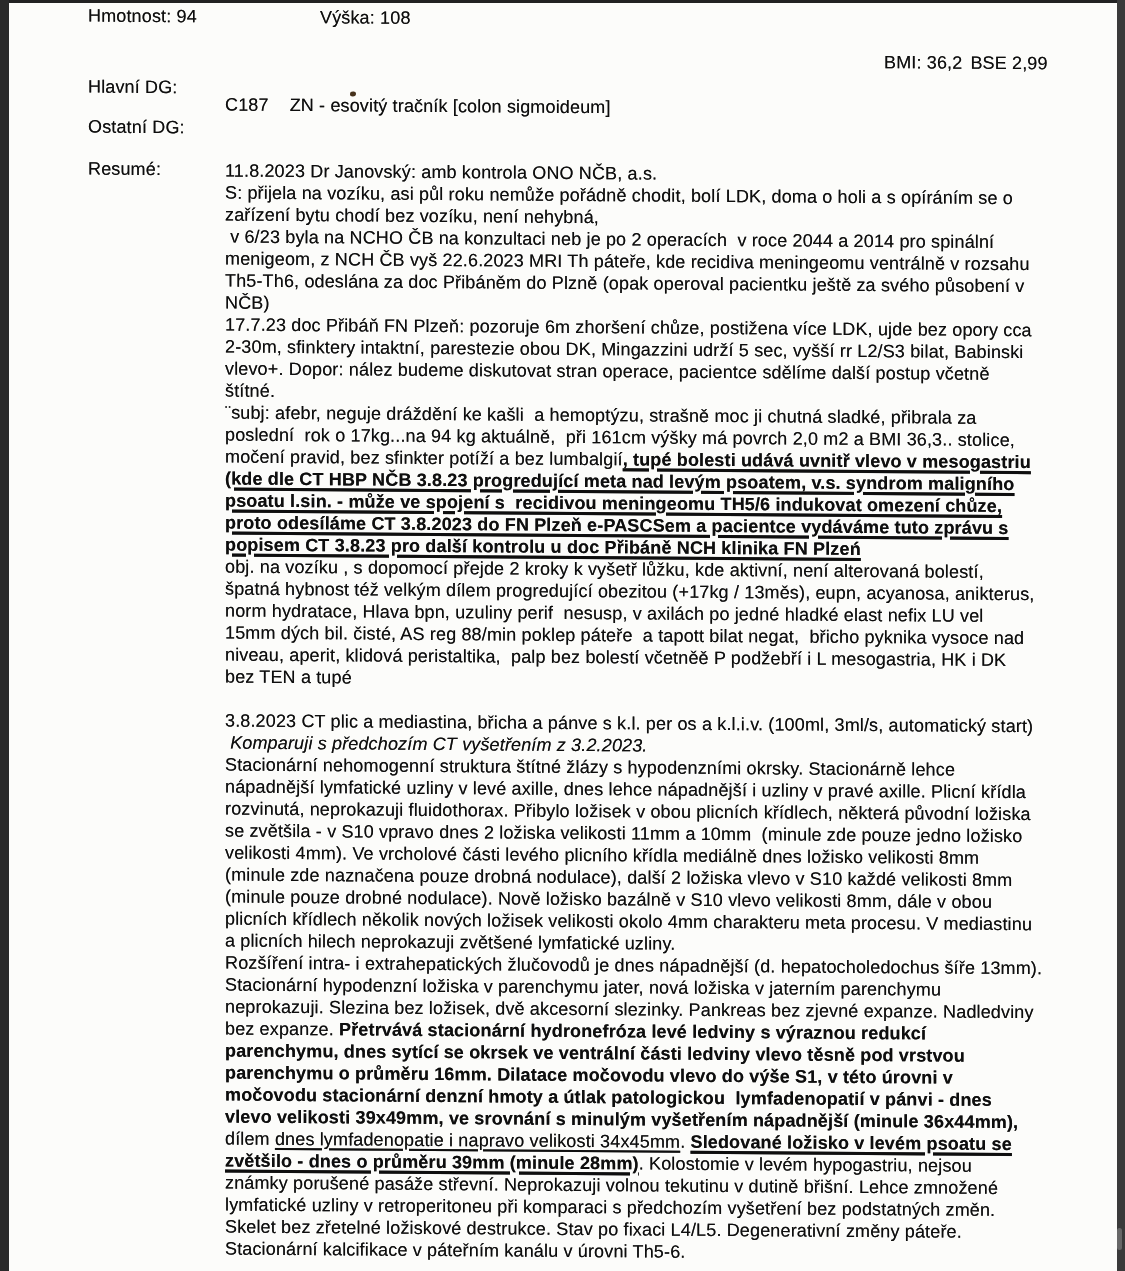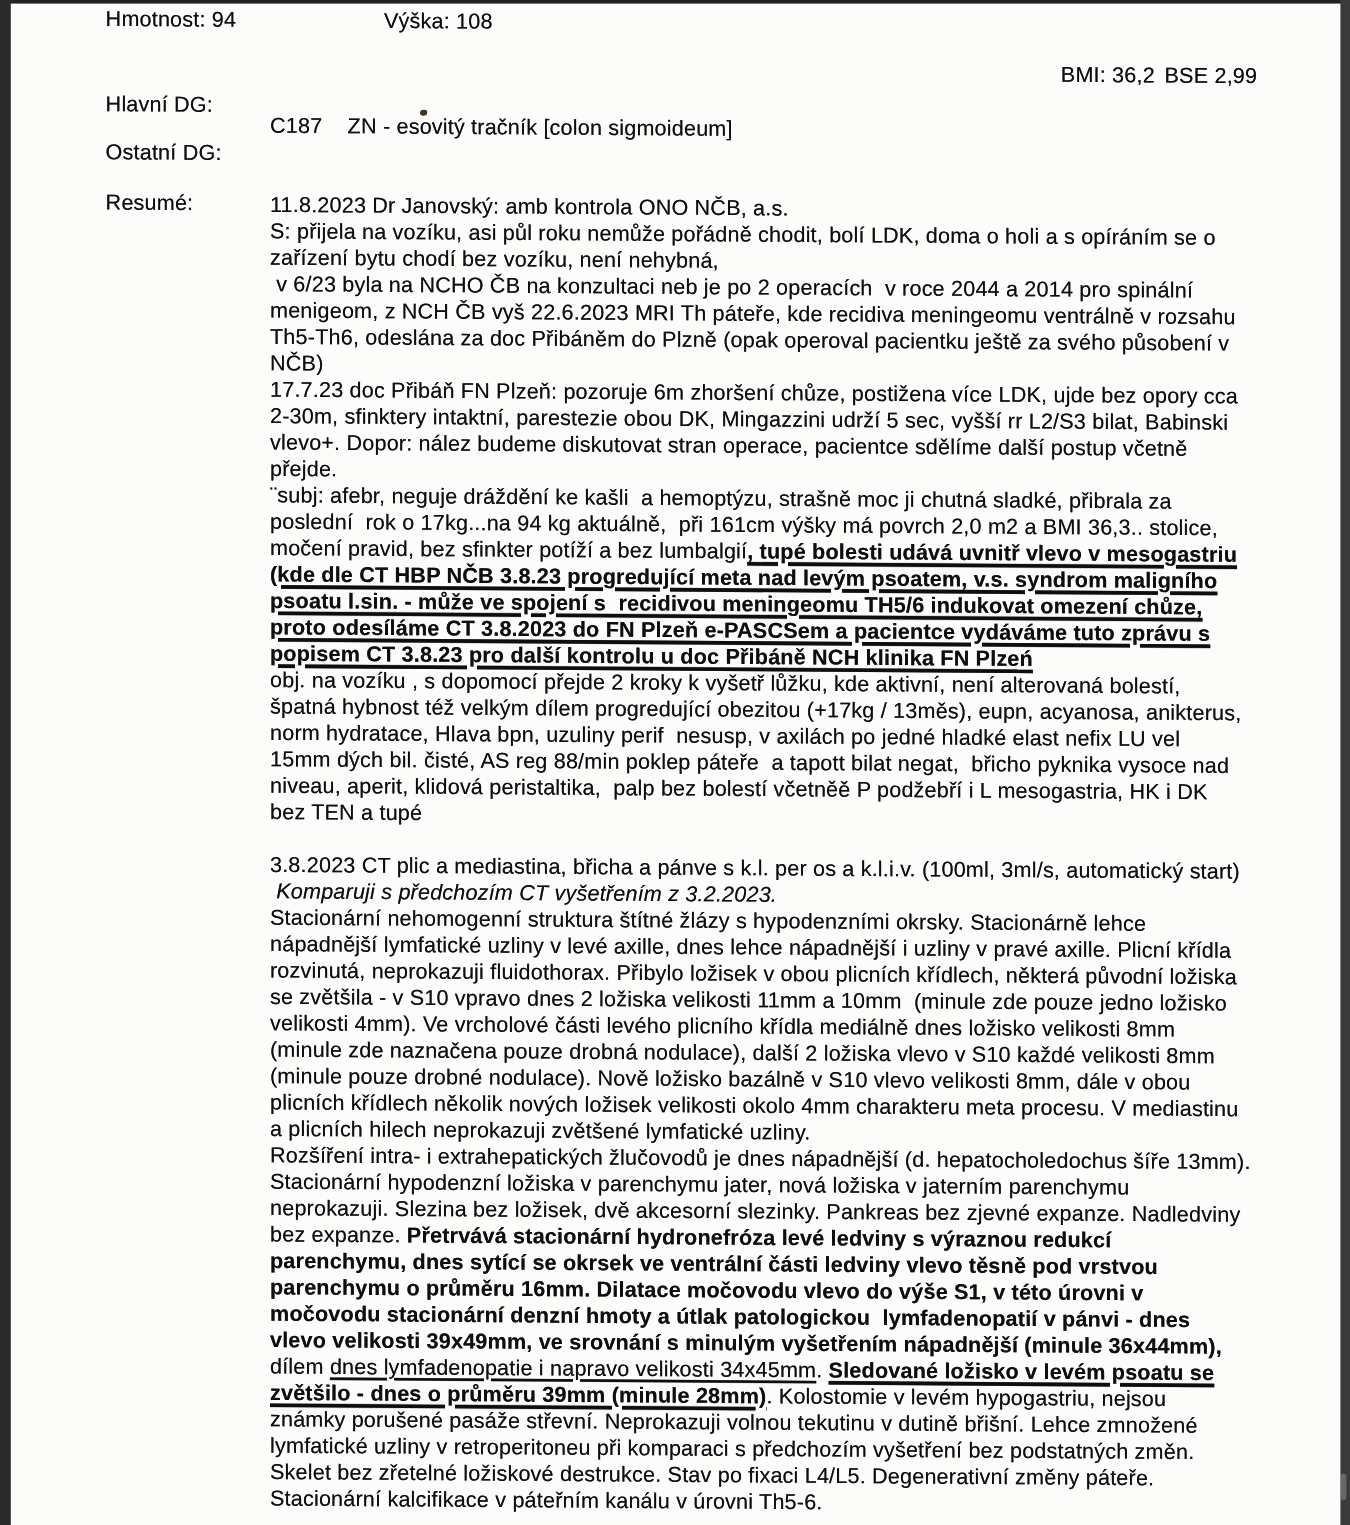--- a/index.html
+++ b/index.html
@@ -86,21 +86,21 @@
       <div class="line"><span class="s-n">11.8.2023 Dr Janovský: amb kontrola ONO NČB, a.s.</span></div>
       <div class="line"><span class="s-n">S: přijela na vozíku, asi půl roku nemůže pořádně chodit, bolí LDK, doma o holi a s opíráním se o</span></div>
       <div class="line"><span class="s-n">zařízení bytu chodí bez vozíku, není nehybná,</span></div>
       <div class="line"><span class="s-n"> v 6/23 byla na NCHO ČB na konzultaci neb je po 2 operacích  v roce 2044 a 2014 pro spinální</span></div>
       <div class="line"><span class="s-n">menigeom, z NCH ČB vyš 22.6.2023 MRI Th páteře, kde recidiva meningeomu ventrálně v rozsahu</span></div>
       <div class="line"><span class="s-n">Th5-Th6, odeslána za doc Přibáněm do Plzně (opak operoval pacientku ještě za svého působení v</span></div>
       <div class="line"><span class="s-n">NČB)</span></div>
       <div class="line"><span class="s-n">17.7.23 doc Přibáň FN Plzeň: pozoruje 6m zhoršení chůze, postižena více LDK, ujde bez opory cca</span></div>
       <div class="line"><span class="s-n">2-30m, sfinktery intaktní, parestezie obou DK, Mingazzini udrží 5 sec, vyšší rr L2/S3 bilat, Babinski</span></div>
       <div class="line"><span class="s-n">vlevo+. Dopor: nález budeme diskutovat stran operace, pacientce sdělíme další postup včetně</span></div>
-      <div class="line"><span class="s-n">přejde.</span></div>
+      <div class="line"><span class="s-n">štítné.</span></div>
       <div class="line"><span class="s-n">¨subj: afebr, neguje dráždění ke kašli  a hemoptýzu, strašně moc ji chutná sladké, přibrala za</span></div>
       <div class="line"><span class="s-n">poslední  rok o 17kg...na 94 kg aktuálně,  při 161cm výšky má povrch 2,0 m2 a BMI 36,3.. stolice,</span></div>
       <div class="line"><span class="s-n">močení pravid, bez sfinkter potíží a bez lumbalgií</span><span class="s-bu">, tupé bolesti udává uvnitř vlevo v mesogastriu</span></div>
       <div class="line"><span class="s-bu">(kde dle CT HBP NČB 3.8.23 progredující meta nad levým psoatem, v.s. syndrom maligního</span></div>
       <div class="line"><span class="s-bu">psoatu l.sin. - může ve spojení s  recidivou meningeomu TH5/6 indukovat omezení chůze,</span></div>
       <div class="line"><span class="s-bu">proto odesíláme CT 3.8.2023 do FN Plzeň e-PASCSem a pacientce vydáváme tuto zprávu s</span></div>
       <div class="line"><span class="s-bu">popisem CT 3.8.23 pro další kontrolu u doc Přibáně NCH klinika FN Plzeń</span></div>
       <div class="line"><span class="s-n">obj. na vozíku , s dopomocí přejde 2 kroky k vyšetř lůžku, kde aktivní, není alterovaná bolestí,</span></div>
       <div class="line"><span class="s-n">špatná hybnost též velkým dílem progredující obezitou (+17kg / 13měs), eupn, acyanosa, anikterus,</span></div>
       <div class="line"><span class="s-n">norm hydratace, Hlava bpn, uzuliny perif  nesusp, v axilách po jedné hladké elast nefix LU vel</span></div>

